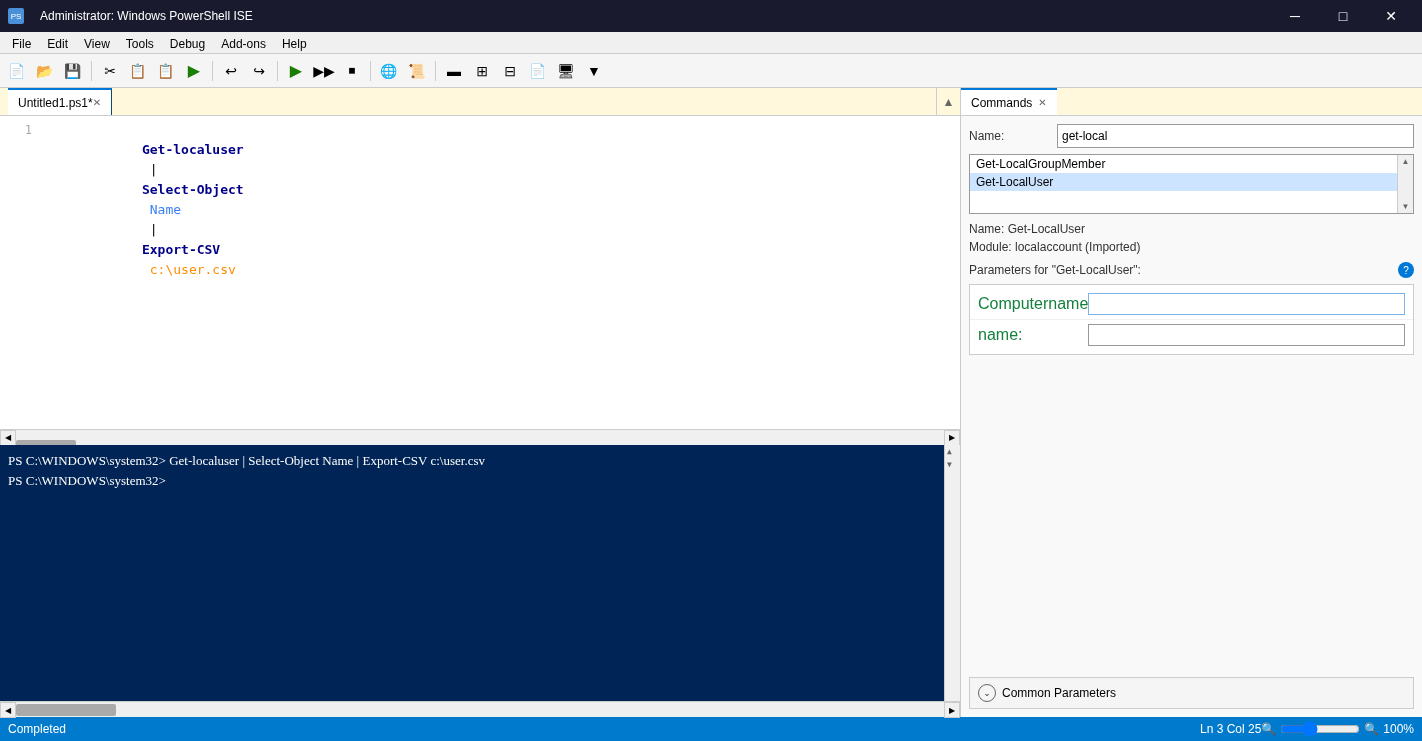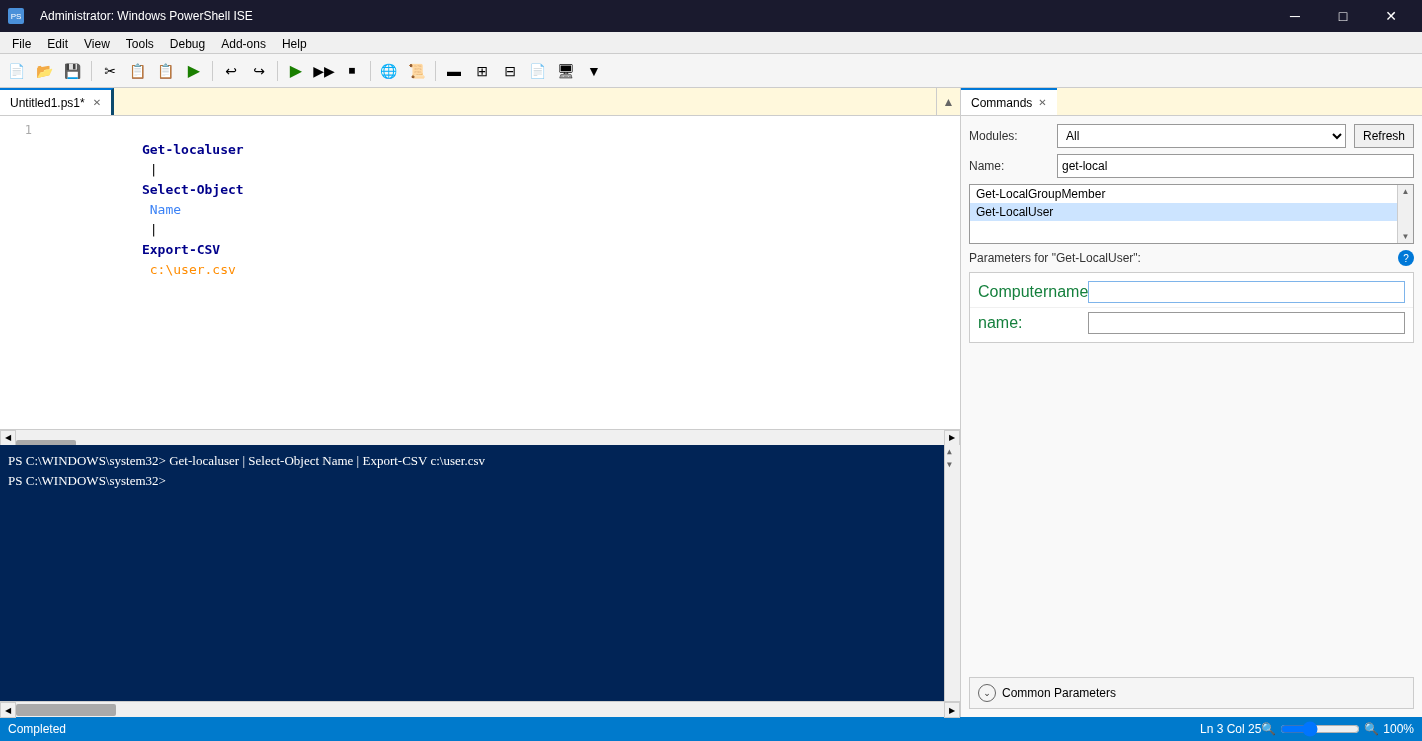--- a/index.html
+++ b/index.html
@@ -65,26 +65,27 @@
       display: flex;
       align-items: stretch;
       border-bottom: 1px solid #ccc;
       height: 28px;
       position: relative;
     }
     .tab {
       display: flex;
       align-items: center;
       padding: 0 10px;
-      border-right: 3px solid #0c4a6e;
+      border-right: 1px solid #0c4a6e;
       background: #fff;
       cursor: pointer;
       font-size: 12px;
-      gap: 8px;
+      gap: 0;
       border-top: 2px solid #0078d7;
+      margin-left: 8px;
     }
     .tab .tab-close { font-size: 10px; cursor: pointer; color: #666; }
     #tab-scroll-btn {
       margin-left: auto;
       width: 24px;
       display: flex;
       align-items: center;
       justify-content: center;
       cursor: pointer;
       border-left: 1px solid #ccc;
@@ -480,44 +481,40 @@
 
     <div id="commands-tab-bar">
       <div class="cmd-tab">
         <span>Commands</span>
         <span class="cmd-tab-close">✕</span>
       </div>
     </div>
 
     <div id="commands-content">
 
-      <div class="cmd-row">
-        <span class="cmd-label">Modules:</span>
-        <select class="cmd-select">
-          <option>All</option>
-          <option>Microsoft.PowerShell.Core</option>
-        </select>
-        <button class="cmd-refresh-btn">Refresh</button>
-      </div>
 
       <div class="cmd-row">
         <span class="cmd-label">Name:</span>
         <input class="cmd-name-input" type="text" value="get-local" style="">
       </div>
 
       <div id="cmd-list-box">
         <div class="cmd-list-item">Get-LocalGroupMember</div>
         <div class="cmd-list-item selected">Get-LocalUser</div>
         <div class="cmd-list-scrollbar">
           <div class="scrollbar-arrow">▲</div>
           <div style="flex:1; background:#ccc; margin:2px 3px; border-radius:2px;"></div>
           <div class="scrollbar-arrow">▼</div>
         </div>
       </div>
 
+      <div id="cmd-info">
+        <div>Name: Get-LocalUser</div>
+        <div>Module: localaccount (Imported)</div>
+      </div>
 
       <div id="cmd-params-label">
         <span>Parameters for "Get-LocalUser":</span>
         <div class="help-icon">?</div>
       </div>
 
       <div id="param-fields">
         <div class="param-row">
           <span class="param-name">Computername:</span>
           <input class="param-input" type="text" value="" style="">

